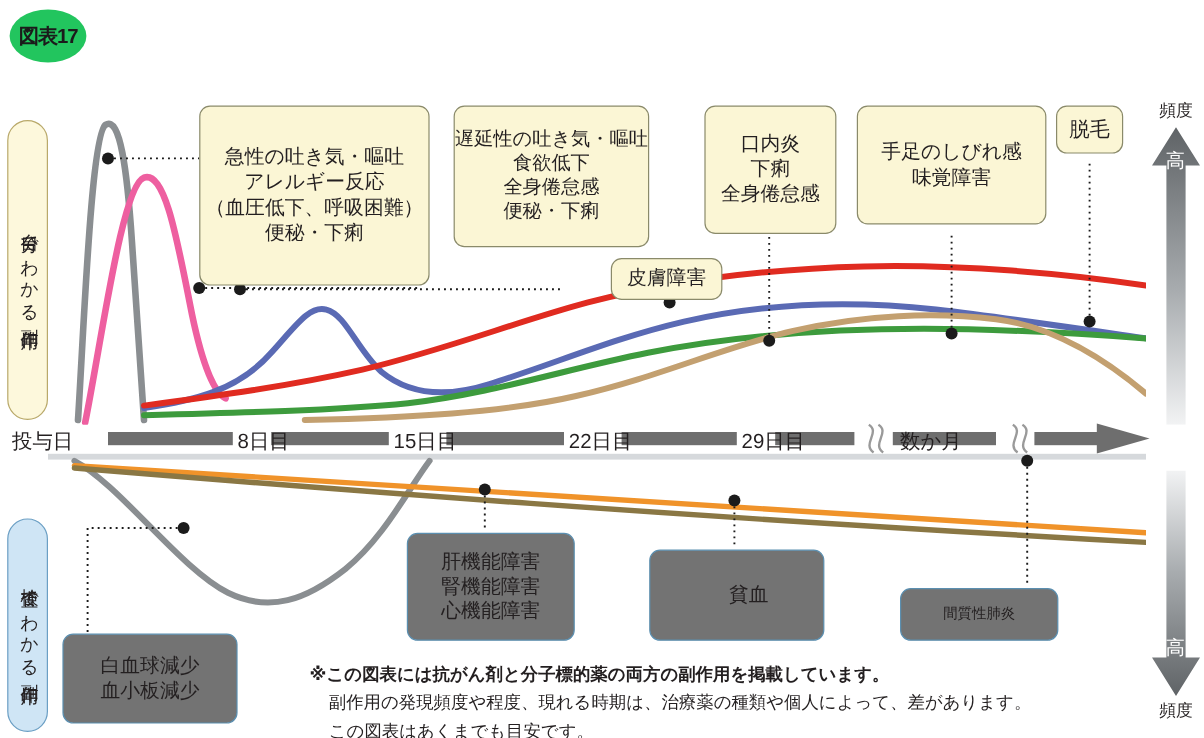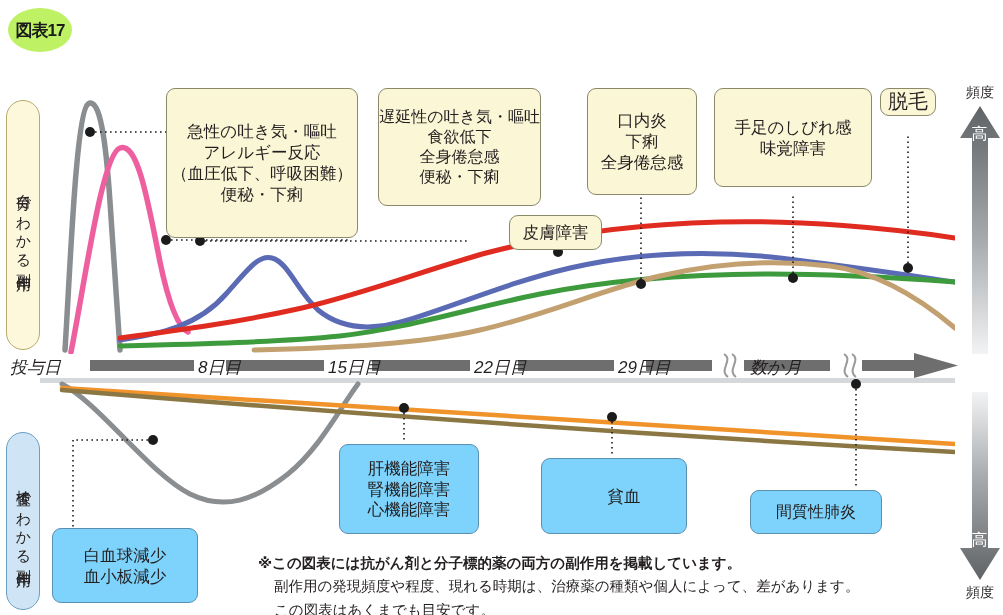--- a/index.html
+++ b/index.html
@@ -7,21 +7,21 @@
     width:1003px;height:615px;background:#ffffff;position:relative;
     font-family:"Liberation Sans","DejaVu Sans",sans-serif;
     color:#231f20;overflow:hidden;
   }
   .abs{position:absolute;}
 
   
   #header{left:0;top:0;width:1003px;height:62px;}
   #fig-badge{
     left:8px;top:8px;width:64px;height:44px;border-radius:50%;
-    background:#bef264;display:flex;align-items:center;justify-content:center;
+    background:#22c55e;display:flex;align-items:center;justify-content:center;
     font-size:17px;font-weight:700;color:#1b1b1b;letter-spacing:-1px;
   }
   #fig-title{
     left:82px;top:12px;font-size:24px;font-weight:600;color:#1b1b1b;
     letter-spacing:0.5px;white-space:nowrap;
   }
 
   
   .vlabel{
     writing-mode:vertical-rl;text-orientation:upright;
@@ -36,45 +36,45 @@
     left:6px;top:432px;width:34px;height:178px;border-radius:17px;
     background:#cfe5f5;border:1.4px solid #6b9fc4;color:#231f20;
   }
 
   
   #plot-top{left:40px;top:82px;width:915px;height:272px;}
   #plot-bottom{left:40px;top:378px;width:915px;height:185px;}
   #plot-top svg,#plot-bottom svg{display:block;}
 
   
-  #timeline{left:6px;top:352px;width:960px;height:28px;font-style:italic;}
+  #timeline{left:6px;top:352px;width:960px;height:28px;}
   #timeline svg{display:block;}
   .tl-text{font-size:17px;fill:#231f20;font-family:"Liberation Sans","DejaVu Sans",sans-serif;}
 
   
   .cbox{
     box-sizing:border-box;border-radius:9px;text-align:center;
     display:flex;flex-direction:column;align-items:center;justify-content:center;
     line-height:1.26;
   }
   .cbox.yellow{background:#fbf6d5;border:1.3px solid #8a8a6a;color:#231f20;}
-  .cbox.blue{background:#7dd3fc;border:1.3px solid #5b8fb0;color:#231f20;}
+  .cbox.blue{background:#737373;border:1.3px solid #5b8fb0;color:#231f20;}
   .cbox span{display:block;white-space:nowrap;}
 
   #box-acute{left:166px;top:88px;width:192px;height:150px;font-size:16.5px;}
   #box-delayed{left:378px;top:88px;width:163px;height:118px;font-size:16px;}
   #box-skin{left:509px;top:215px;width:93px;height:35px;font-size:16.5px;}
   #box-mouth{left:587px;top:88px;width:110px;height:107px;font-size:16.5px;}
   #box-numb{left:714px;top:88px;width:158px;height:99px;font-size:16.5px;}
-  #box-hair{left:880px;top:88px;width:56px;height:28px;font-size:20px;}
+  #box-hair{left:880px;top:88px;width:56px;height:40px;font-size:17px;}
 
   #box-wbc{left:52px;top:528px;width:146px;height:75px;font-size:16.5px;}
   #box-organ{left:339px;top:444px;width:140px;height:90px;font-size:16.5px;}
   #box-anemia{left:541px;top:458px;width:146px;height:76px;font-size:16.5px;padding-left:20px;}
-  #box-ip{left:750px;top:490px;width:132px;height:44px;font-size:16px;}
+  #box-ip{left:750px;top:490px;width:132px;height:44px;font-size:12px;}
 
   
   #freq-top{left:958px;top:84px;width:44px;height:270px;}
   #freq-bottom{left:958px;top:392px;width:44px;height:220px;}
   .freq-word{
     position:absolute;font-size:14px;color:#231f20;width:44px;text-align:center;
   }
   .freq-inner{
     position:absolute;font-size:16px;color:#ffffff;width:44px;text-align:center;
     letter-spacing:1px;

